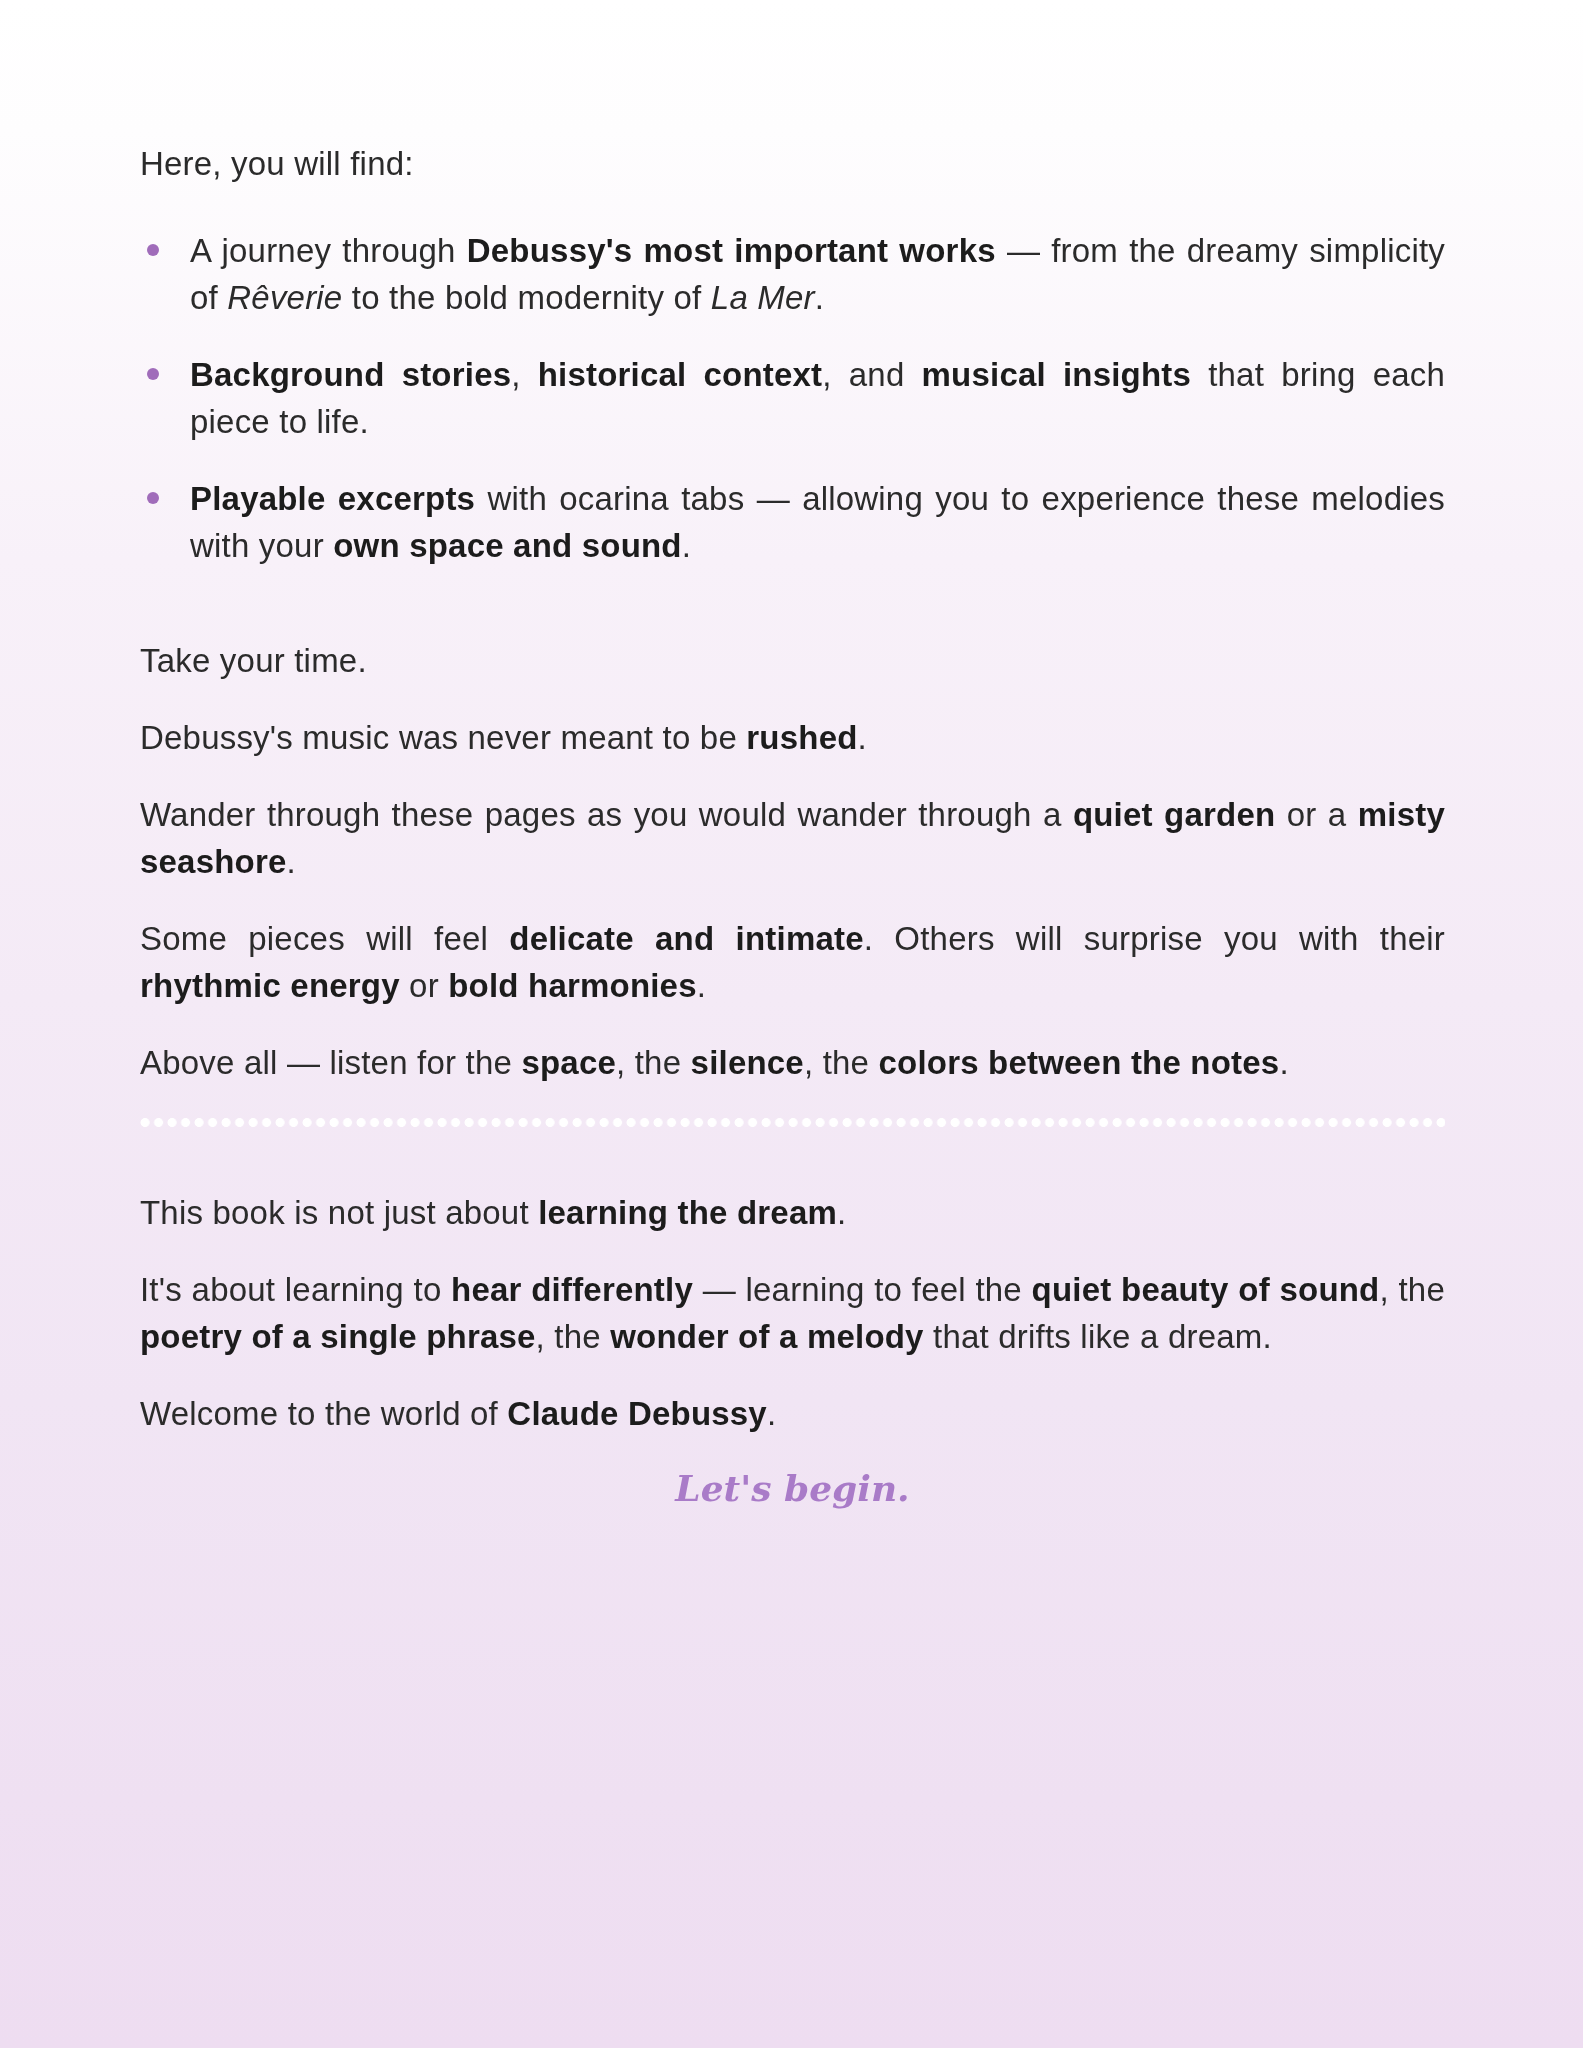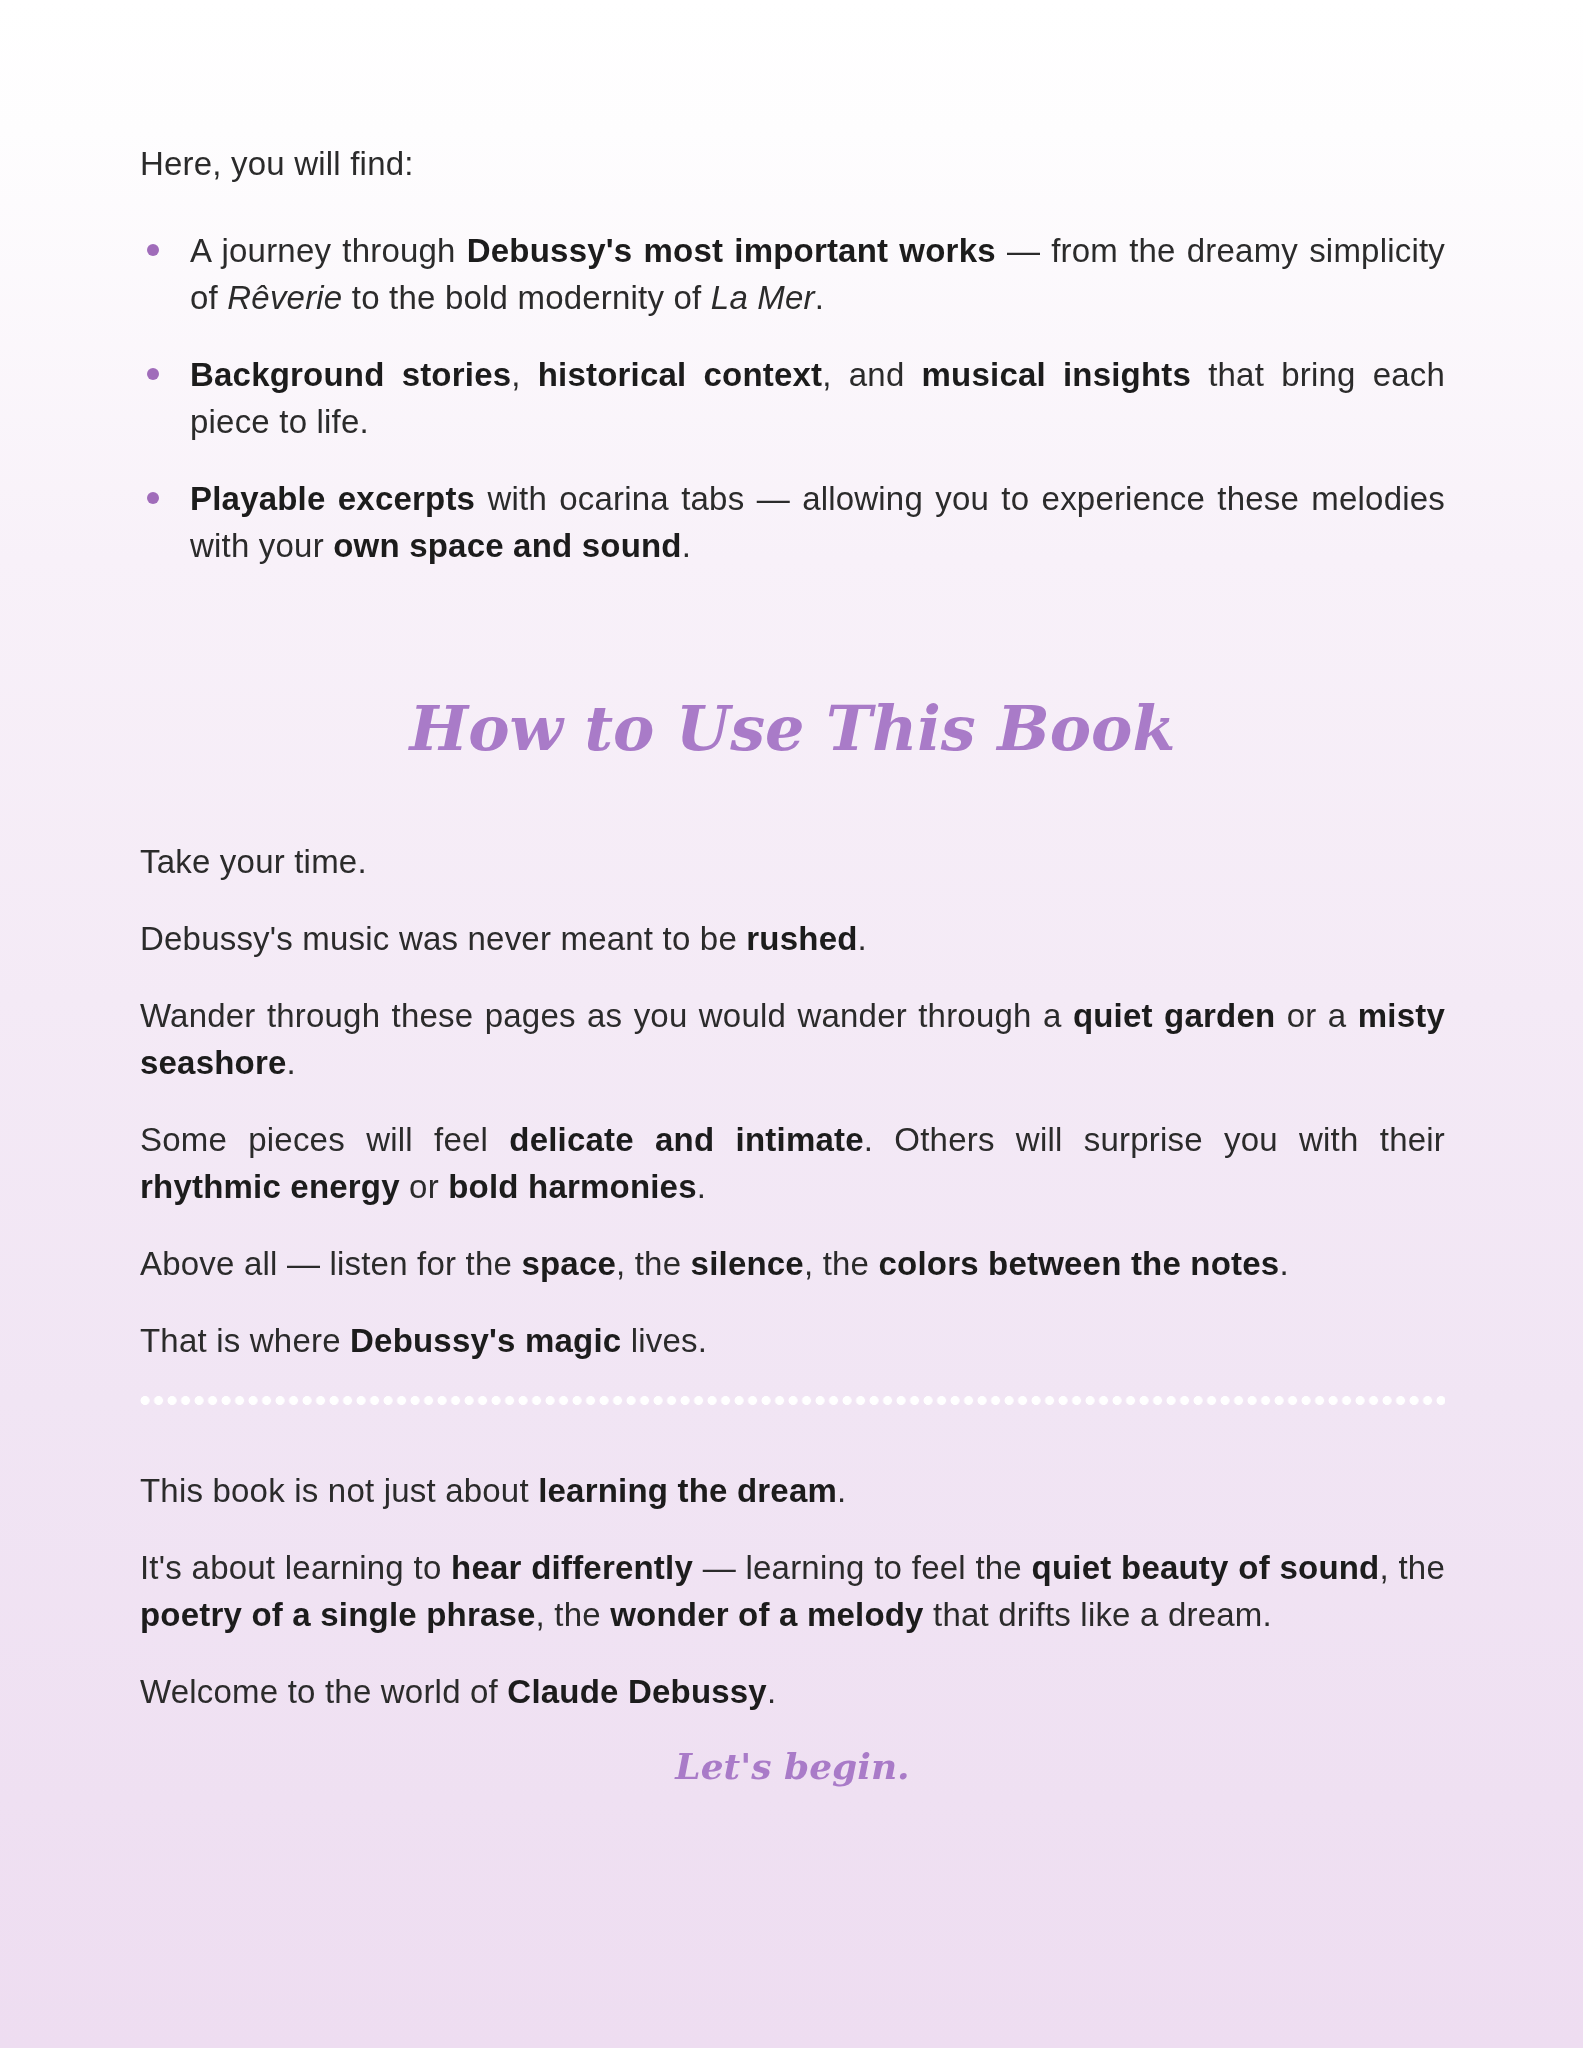--- a/index.html
+++ b/index.html
@@ -86,28 +86,26 @@
     <li>
       <span class="bullet-dot"></span>
       <span class="body-text justify" style="display:block"><span class="b">Background stories</span><span>, </span><span class="b">historical context</span><span>, and </span><span class="b">musical insights</span><span> that bring each piece to life.</span></span>
     </li>
     <li>
       <span class="bullet-dot"></span>
       <span class="body-text justify" style="display:block"><span class="b">Playable excerpts</span><span> with ocarina tabs — allowing you to experience these melodies with your </span><span class="b">own space and sound</span><span>.</span></span>
     </li>
   </ul>
 
-  <h1 class="script-heading">How to Use This Book</h1>
 
   <p class="body-text para first-after-heading"><span>Take your time.</span></p>
   <p class="body-text para"><span>Debussy's music was never meant to be </span><span class="b">rushed</span><span>.</span></p>
   <p class="body-text para justify"><span>Wander through these pages as you would wander through a </span><span class="b">quiet garden</span><span> or a </span><span class="b">misty seashore</span><span>.</span></p>
   <p class="body-text para justify"><span>Some pieces will feel </span><span class="b">delicate and intimate</span><span>. Others will surprise you with their </span><span class="b">rhythmic energy</span><span> or </span><span class="b">bold harmonies</span><span>.</span></p>
   <p class="body-text para justify"><span>Above all — listen for the </span><span class="b">space</span><span>, the </span><span class="b">silence</span><span>, the </span><span class="b">colors between the notes</span><span>.</span></p>
-  <p class="body-text para"><span>That is where </span><span class="b">Debussy's magic</span><span> lives.</span></p>
 
   <div class="dotted-divider"></div>
 
   <p class="body-text"><span>This book is not just about </span><span class="b">learning the dream</span><span>.</span></p>
   <p class="body-text para justify"><span>It's about learning to </span><span class="b">hear differently</span><span> — learning to feel the </span><span class="b">quiet beauty of sound</span><span>, the </span><span class="b">poetry of a single phrase</span><span>, the </span><span class="b">wonder of a melody</span><span> that drifts like a dream.</span></p>
   <p class="body-text para"><span>Welcome to the world of </span><span class="b">Claude Debussy</span><span>.</span></p>
 
   <div class="script-closing">Let's begin.</div>
 
 </div>

